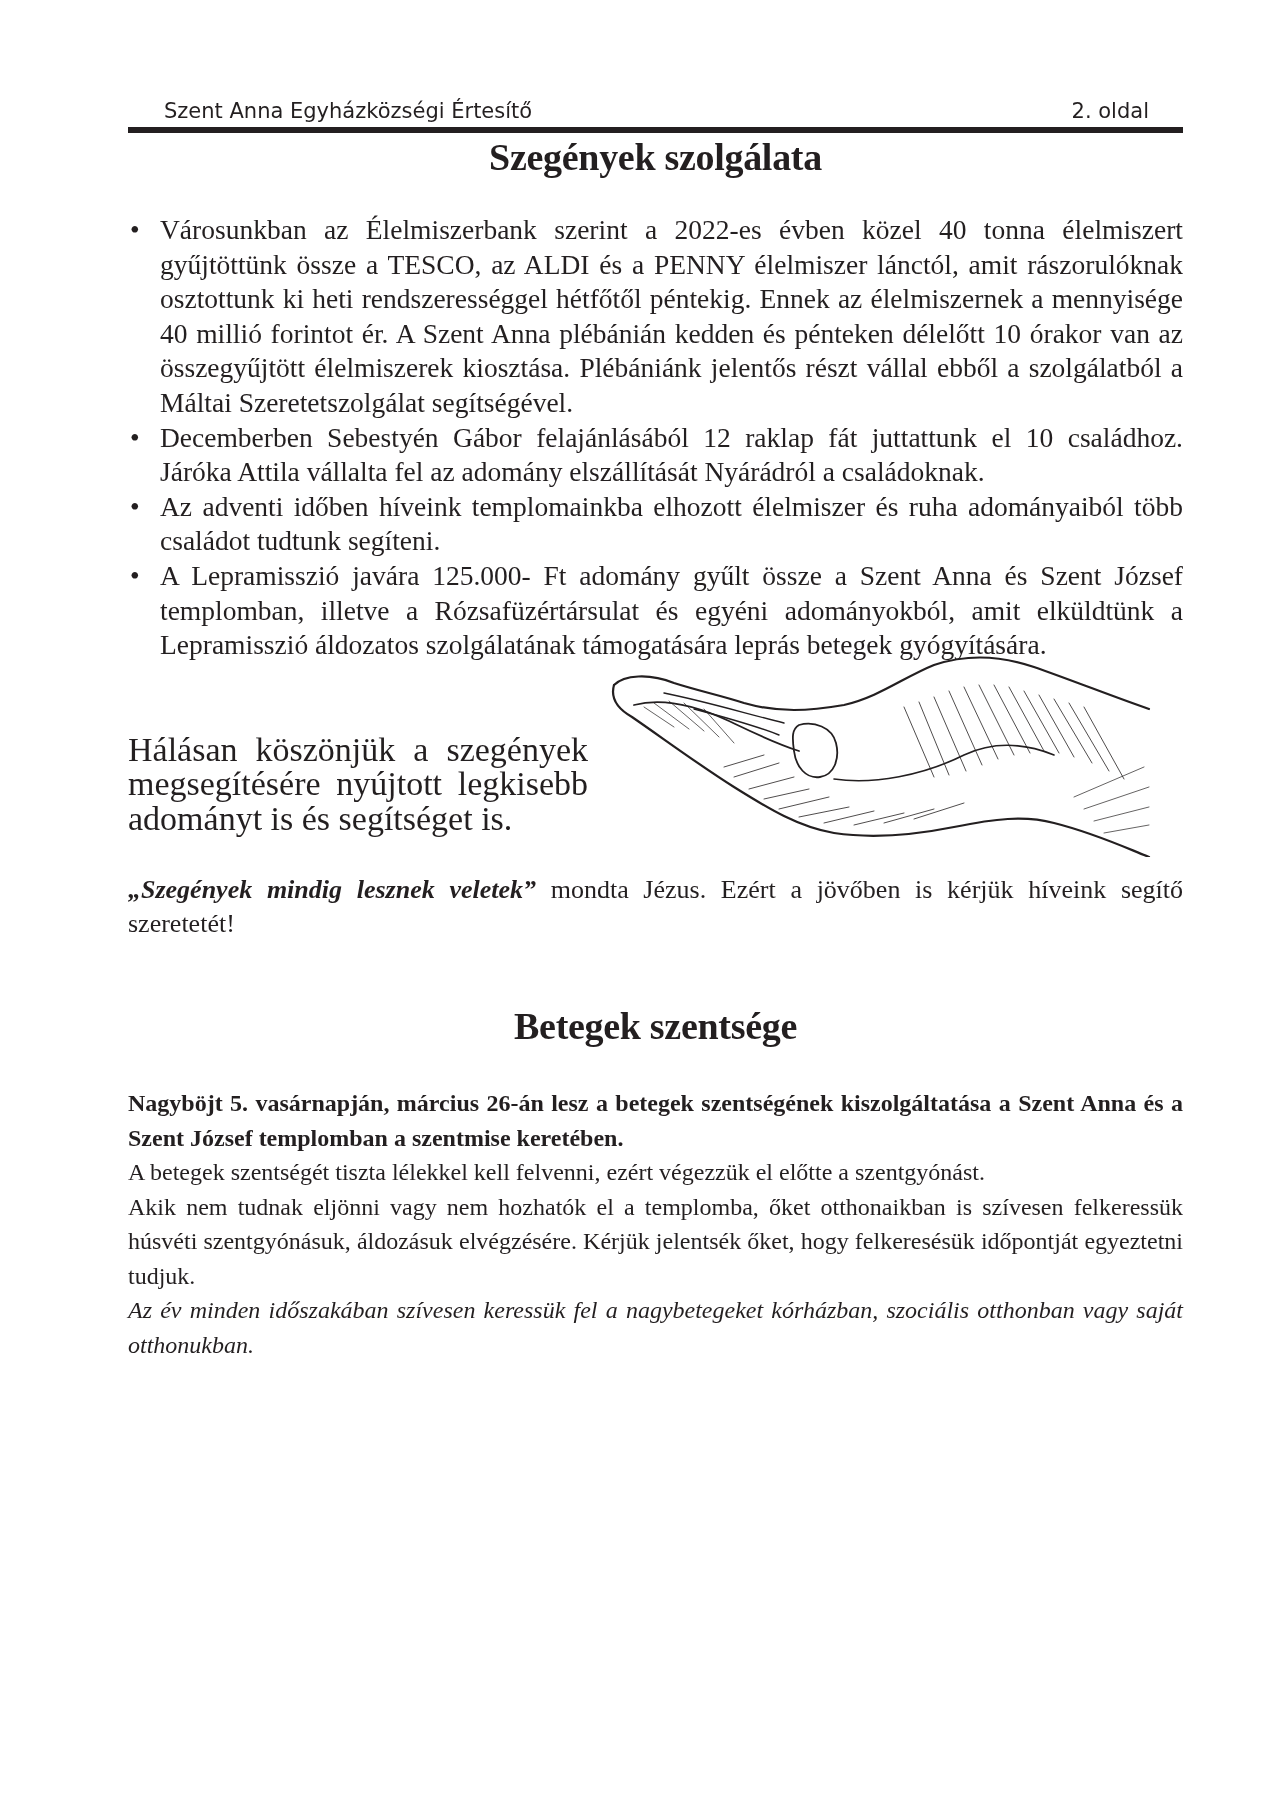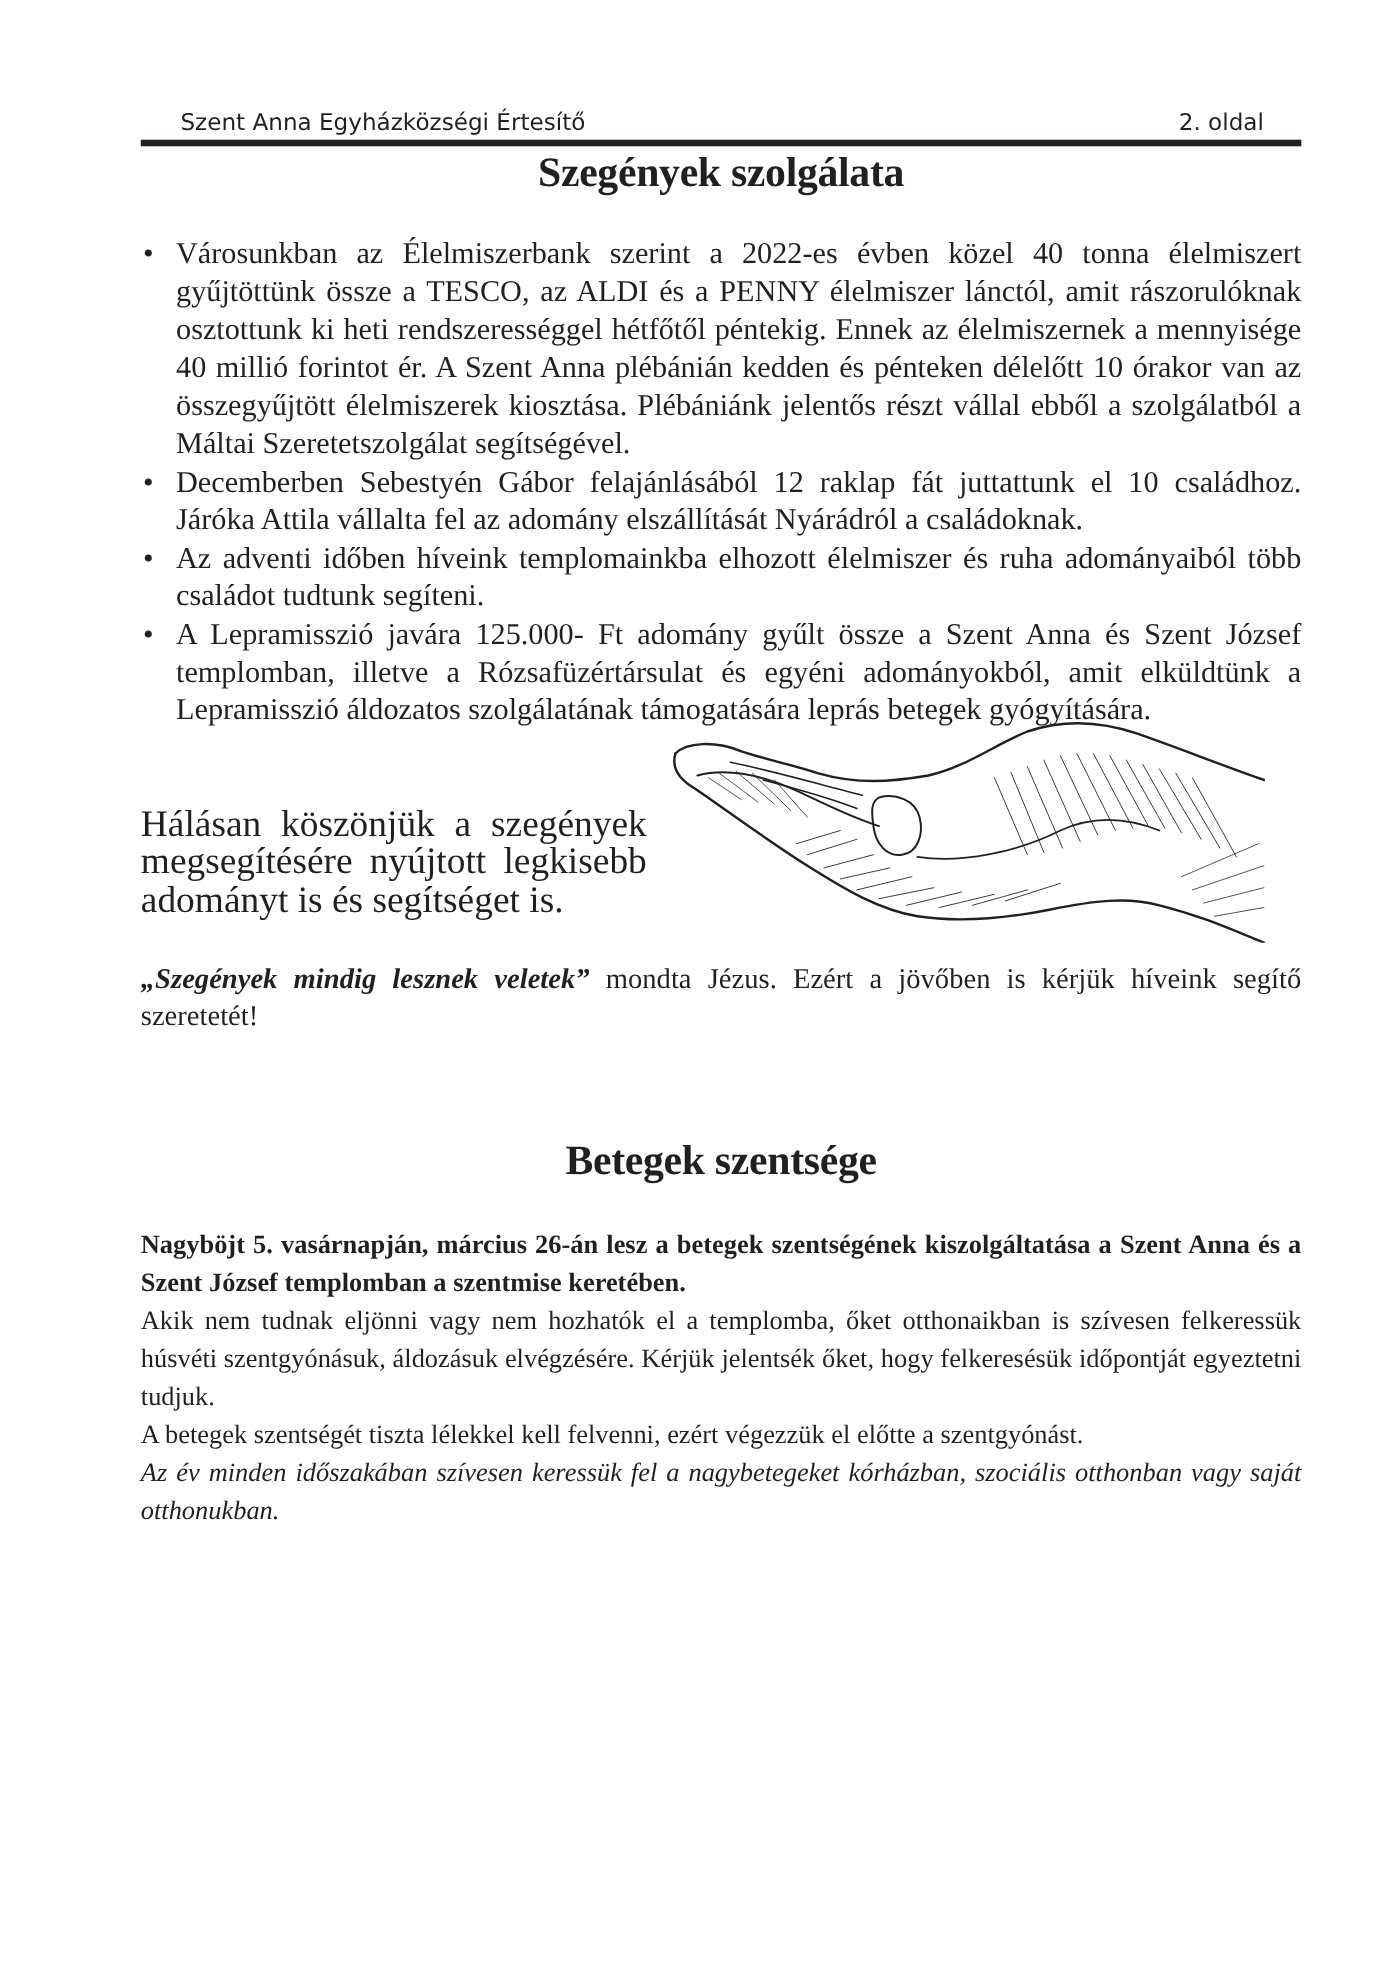--- a/index.html
+++ b/index.html
@@ -82,21 +82,21 @@
       height: 210px;
     }
     .quote-para {
       margin-top: 10px;
       font-size: 26px;
       line-height: 34.6px;
       text-align: justify;
       text-align-last: left;
     }
     .quote-para .q { font-weight: bold; font-style: italic; }
-    h2 { margin-top: 91px; }
+    h2 { margin-top: 62px; }
     .sect2 {
       margin-top: 38px;
       font-size: 24px;
       line-height: 34.6px;
     }
     .sect2 p {
       margin: 0;
       text-align: justify;
       text-align-last: left;
     }
@@ -159,18 +159,18 @@
   </div>
 
   <p class="quote-para">
     <span class="q">„Szegények mindig lesznek veletek”</span><span> mondta Jézus. Ezért a jövőben is kérjük híveink segítő szeretetét!</span>
   </p>
 
   <h2>Betegek szentsége</h2>
 
   <div class="sect2">
     <p class="bold">Nagyböjt 5. vasárnapján, március 26-án lesz a betegek szentségének kiszolgáltatása a Szent Anna és a Szent József templomban a szentmise keretében.</p>
+    <p>A betegek szentségét tiszta lélekkel kell felvenni, ezért végezzük el előtte a szentgyónást.</p>
     <p>Akik nem tudnak eljönni vagy nem hozhatók el a templomba, őket otthonaikban is szívesen felkeressük húsvéti szentgyónásuk, áldozásuk elvégzésére. Kérjük jelentsék őket, hogy felkeresésük időpontját egyeztetni tudjuk.</p>
-    <p>A betegek szentségét tiszta lélekkel kell felvenni, ezért végezzük el előtte a szentgyónást.</p>
     <p class="ital">Az év minden időszakában szívesen keressük fel a nagybetegeket kórházban, szociális otthonban vagy saját otthonukban.</p>
   </div>
 
 </div>
 
 </body></html>

